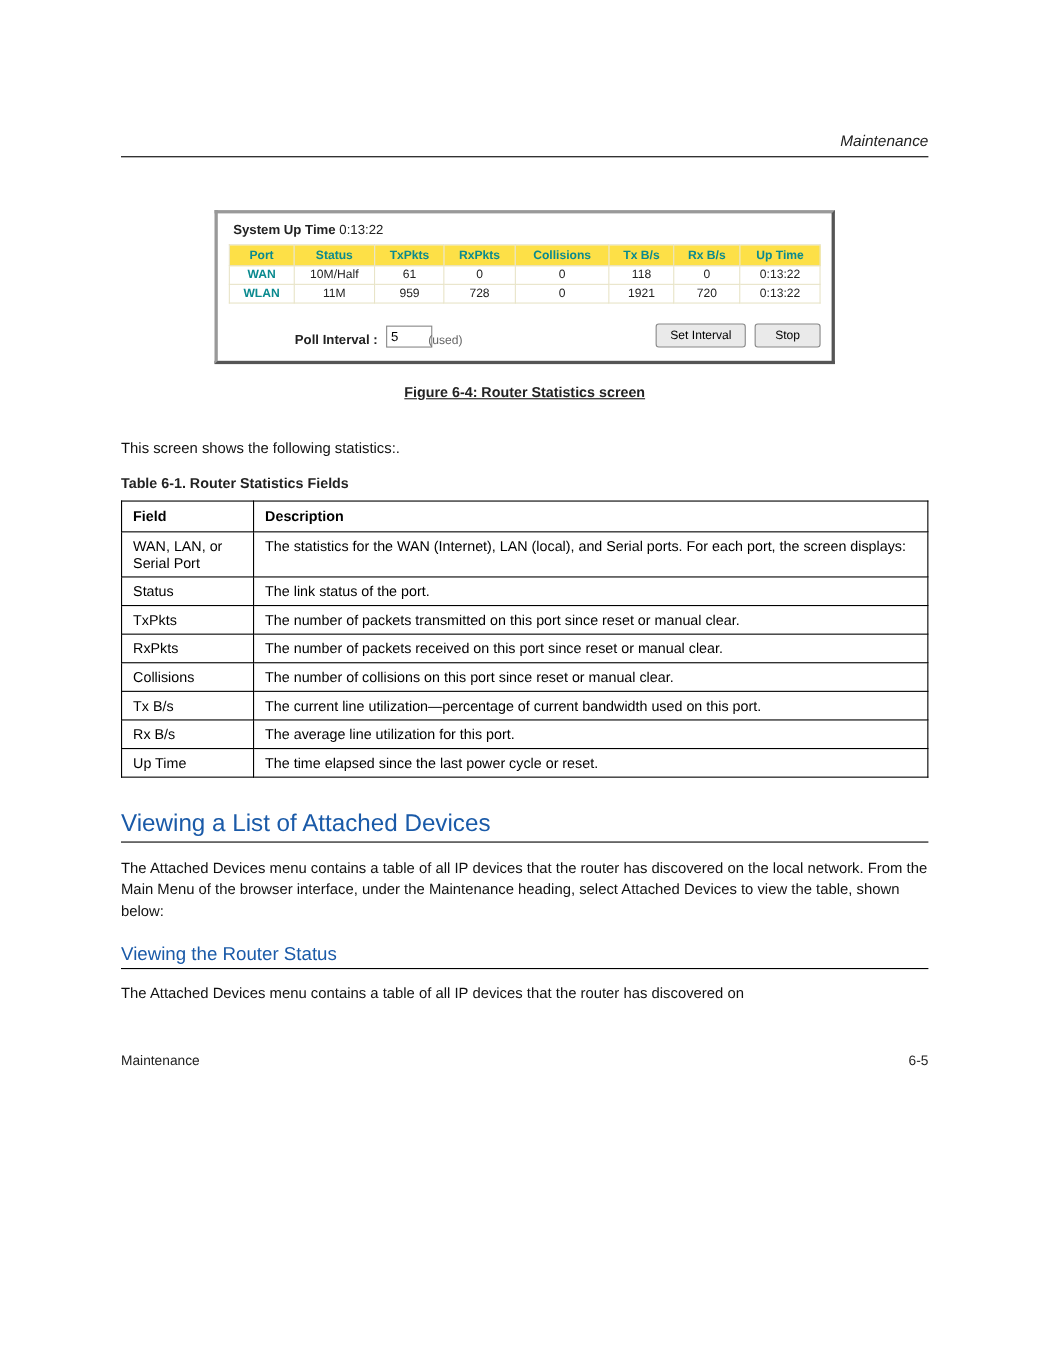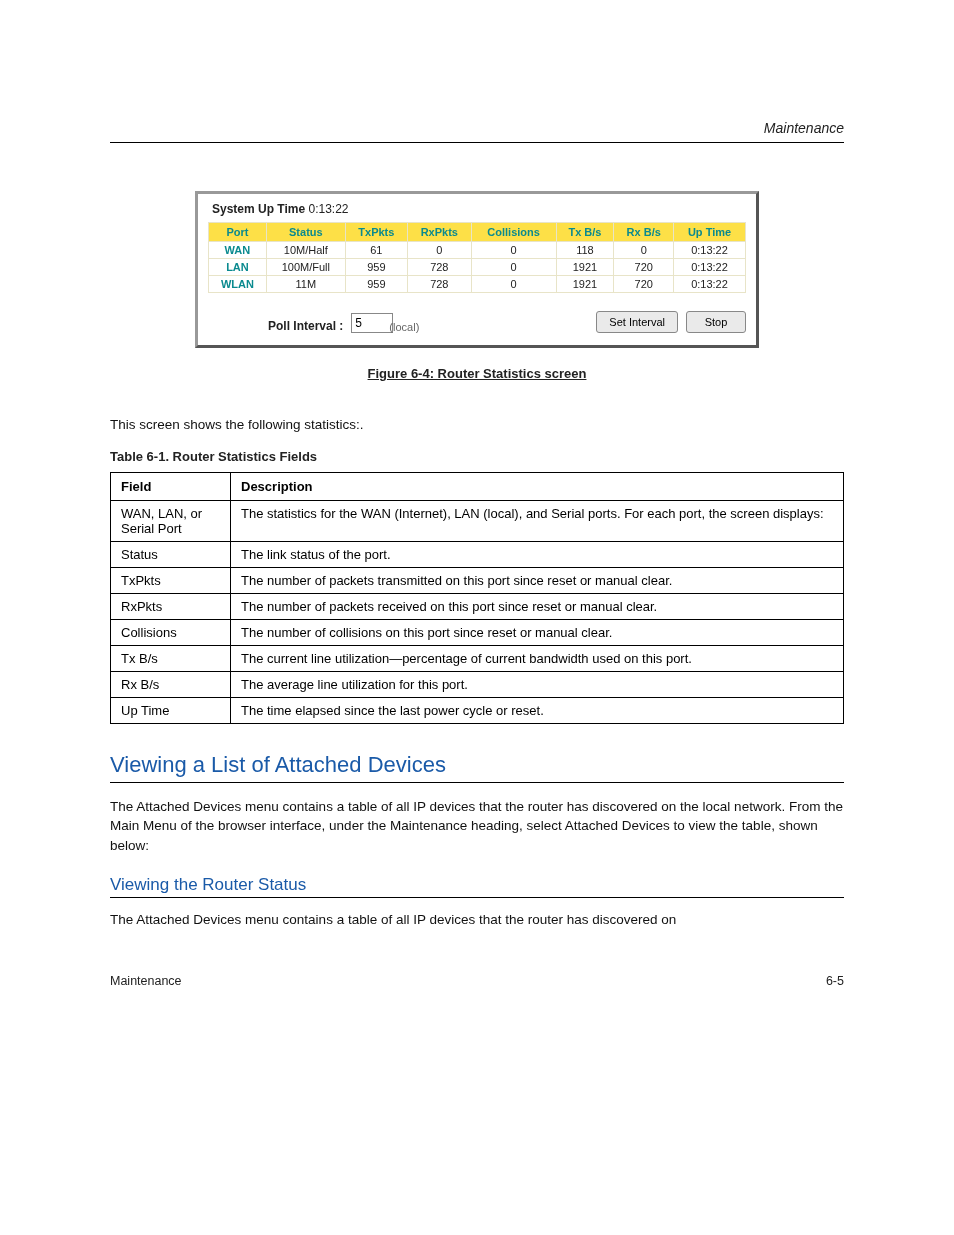--- a/index.html
+++ b/index.html
@@ -202,45 +202,35 @@
           <td class="port">WAN</td>
           <td>10M/Half</td>
           <td>61</td>
           <td>0</td>
           <td>0</td>
           <td>118</td>
           <td>0</td>
           <td>0:13:22</td>
         </tr>
         <tr>
-          <td class="port">LAN</td>
-          <td>100M/Full</td>
-          <td>959</td>
-          <td>728</td>
-          <td>0</td>
-          <td>1921</td>
-          <td>720</td>
-          <td>0:13:22</td>
-        </tr>
-        <tr>
           <td class="port">WLAN</td>
           <td>11M</td>
           <td>959</td>
           <td>728</td>
           <td>0</td>
           <td>1921</td>
           <td>720</td>
           <td>0:13:22</td>
         </tr>
       </tbody>
     </table>
     <div class="poll-row">
       <span class="poll-label">Poll Interval :</span>
       <input class="poll-input" value="5" style="">
-      <span class="secs">(local)</span>
+      <span class="secs">(used)</span>
       <div style="flex:1"></div>
       <button class="btn">Set Interval</button>
       <button class="btn btn-stop">Stop</button>
     </div>
   </div>
 
   <div class="figure-caption">Figure 6-4:  Router Statistics screen</div>
 
   <p class="body-text">This screen shows the following statistics:.</p>
 

